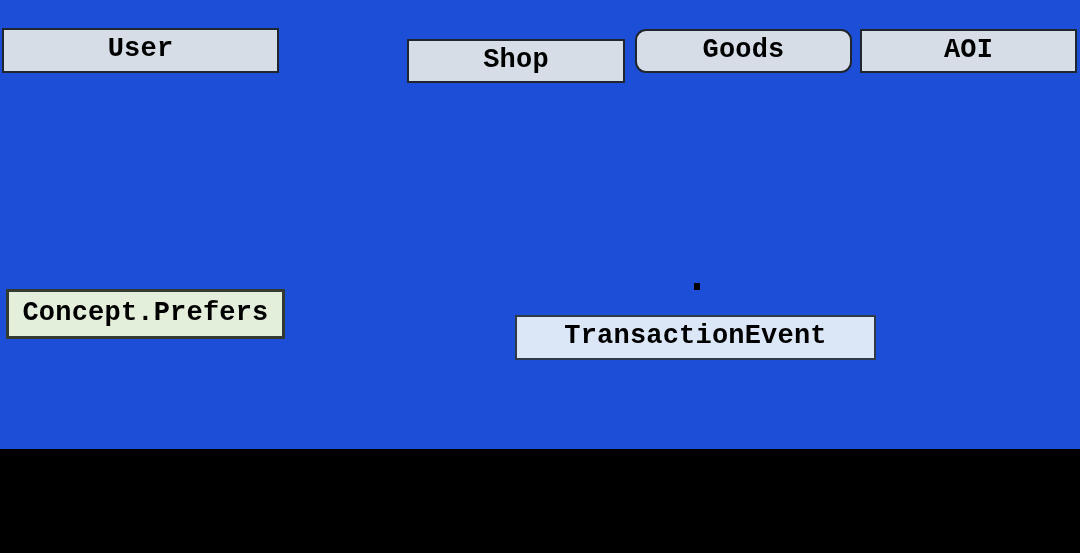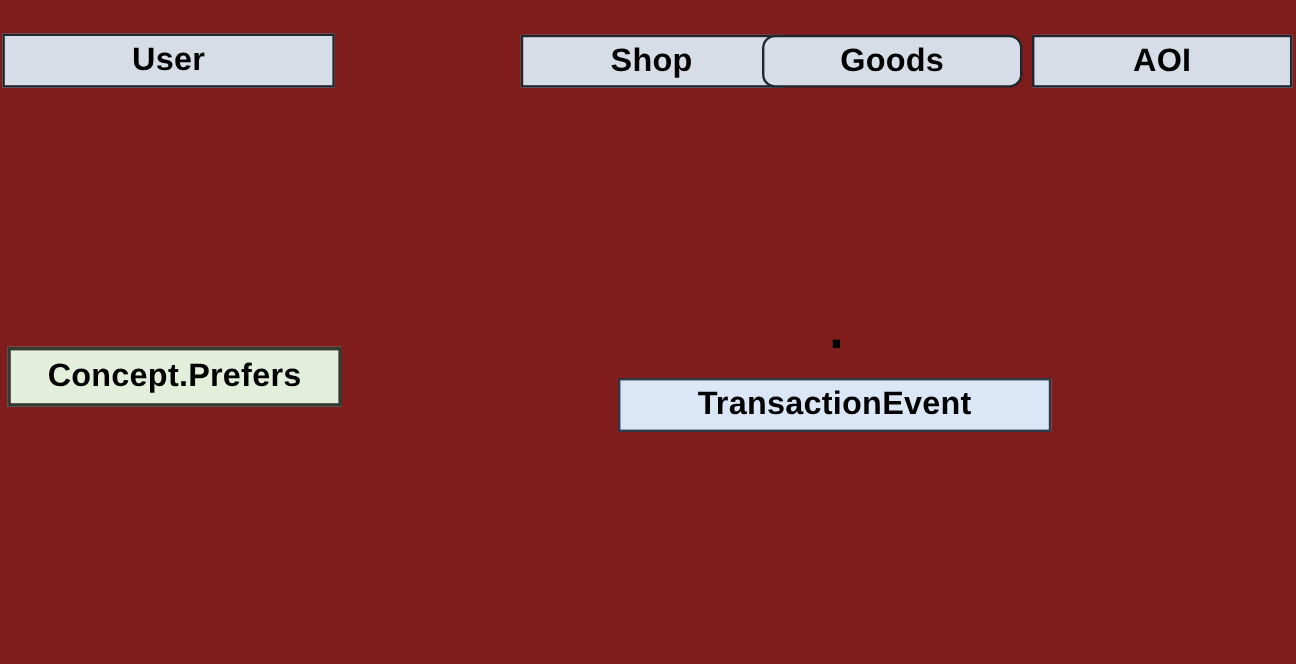--- a/index.html
+++ b/index.html
@@ -3,24 +3,24 @@
 <meta charset="utf-8">
 <style>
   html, body {
     margin: 0;
     padding: 0;
     background: #000000;
   }
   #canvas {
     position: relative;
     width: 1080px;
-    height: 553px;
-    background: #7f1d1d;
+    height: 449px;
+    background: #1d4ed8;
     overflow: hidden;
-    font-family: Liberation Sans, sans-serif;
+    font-family: Liberation Mono, monospace;
   }
   .entity-box {
     position: absolute;
     box-sizing: border-box;
     display: flex;
     align-items: center;
     justify-content: center;
     border: 2px solid #1f262e;
     background: #d7dde6;
   }
@@ -28,21 +28,21 @@
     font-weight: 700;
     font-size: 27px;
     color: #000000;
     letter-spacing: 0.2px;
     white-space: nowrap;
     line-height: 1;
     padding-bottom: 2px;
   }
   
   .box-user        { left: 2px;   top: 28px;  width: 277px; height: 45px; }
-  .box-shop        { left: 407px; top: 29px;  width: 218px; height: 44px; margin-left: 27px; }
+  .box-shop        { left: 407px; top: 39px;  width: 218px; height: 44px; }
   .box-goods       { left: 635px; top: 29px;  width: 217px; height: 44px; border-radius: 11px; }
   .box-aoi         { left: 860px; top: 29px;  width: 217px; height: 44px; }
   
   .box-prefers     { left: 6px;   top: 289px; width: 279px; height: 50px; border-width: 3px; }
   .box-transaction { left: 515px; top: 287px; width: 361px; height: 45px; }
   
   .connector-stub {
     position: absolute;
     left: 694px;
     top: 283px;

